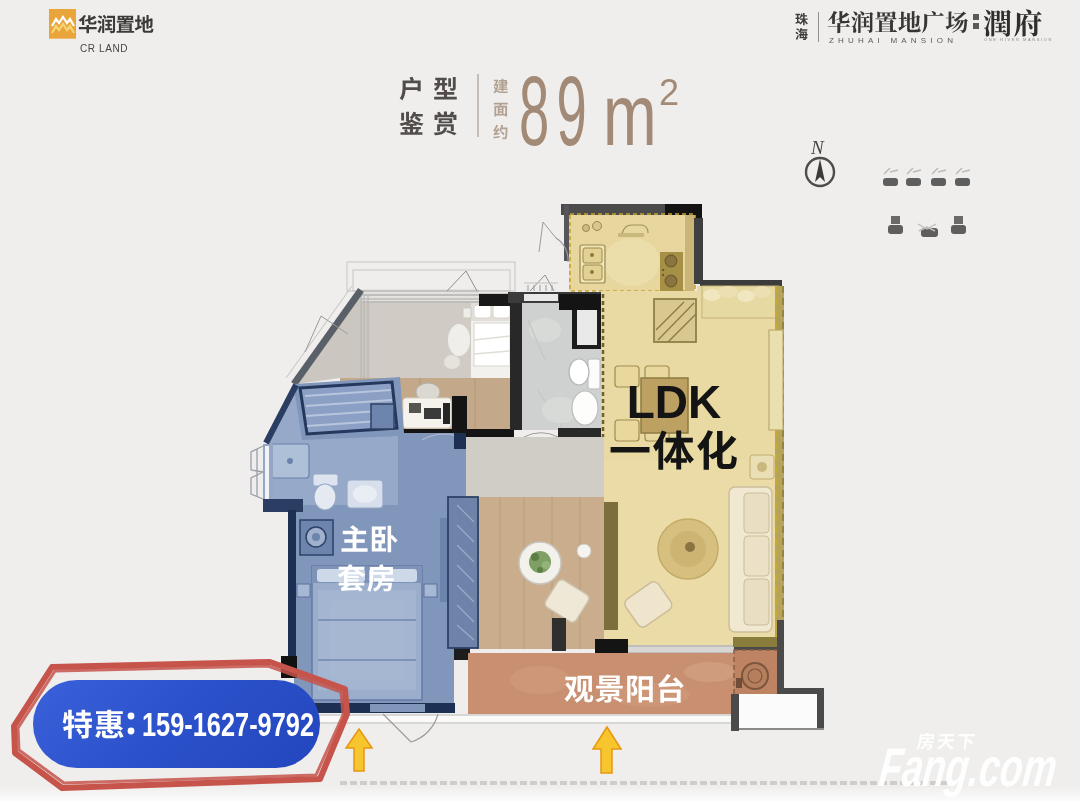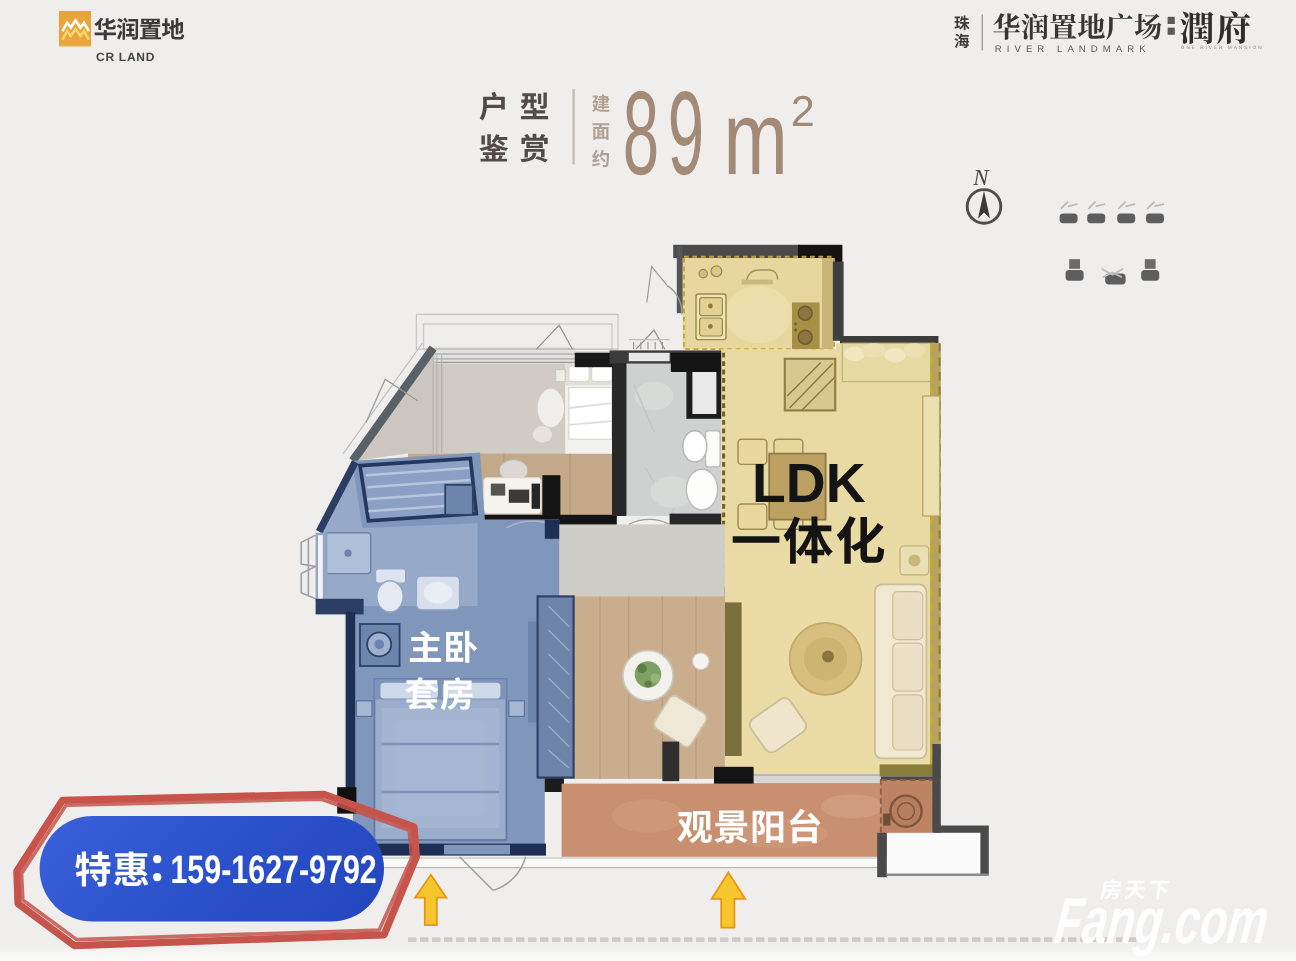--- a/index.html
+++ b/index.html
@@ -21,21 +21,21 @@
 
 <svg class="abs" style="left:0;top:0" width="260" height="60" viewBox="0 0 260 60">
     <g fill="#3d3b3a">
       <path transform="translate(78,31.5) scale(0.0195,-0.0195)" d="M520 834V647C464 628 407 611 351 596C367 571 386 529 393 501C435 512 477 524 520 536V502C520 392 551 359 670 359C695 359 790 359 815 359C911 359 943 395 955 519C923 527 875 545 850 563C845 478 838 461 805 461C783 461 705 461 687 461C647 461 641 466 641 503V575C747 613 848 656 931 708L846 802C791 763 720 727 641 693V834ZM303 852C241 749 135 650 29 589C54 568 96 521 115 498C144 518 174 540 203 566V336H322V685C357 726 389 769 416 812ZM46 226V111H436V-90H564V111H957V226H564V338H436V226Z"></path>
       <path transform="translate(96.8,31.5) scale(0.0195,-0.0195)" d="M58 751C114 724 185 679 217 647L288 743C253 775 181 815 125 838ZM26 486C82 462 151 420 183 390L253 487C219 517 148 553 92 575ZM39 -16 148 -77C189 21 232 137 267 244L170 307C130 189 77 63 39 -16ZM274 639V-82H381V639ZM301 799C344 752 393 686 413 642L501 707C478 751 426 813 383 857ZM418 161V59H792V161H662V289H765V390H662V503H782V604H430V503H554V390H443V289H554V161ZM522 808V697H830V51C830 32 824 26 806 25C787 25 723 24 665 28C682 -3 698 -56 703 -88C790 -88 848 -86 886 -66C923 -48 936 -15 936 50V808Z"></path>
       <path transform="translate(115.6,31.5) scale(0.0195,-0.0195)" d="M664 734H780V676H664ZM441 734H555V676H441ZM220 734H331V676H220ZM168 428V21H51V-63H953V21H830V428H528L535 467H923V554H549L555 595H901V814H105V595H432L429 554H65V467H420L414 428ZM281 21V60H712V21ZM281 258H712V220H281ZM281 319V355H712V319ZM281 161H712V121H281Z"></path>
       <path transform="translate(134.4,31.5) scale(0.0195,-0.0195)" d="M421 753V489L322 447L366 341L421 365V105C421 -33 459 -70 596 -70C627 -70 777 -70 810 -70C927 -70 962 -23 978 119C945 126 899 145 873 162C864 60 854 37 800 37C768 37 635 37 605 37C544 37 535 46 535 105V414L618 450V144H730V499L817 536C817 394 815 320 813 305C810 287 803 283 791 283C782 283 760 283 743 285C756 260 765 214 768 184C801 184 843 185 873 198C904 211 921 236 924 282C929 323 931 443 931 634L935 654L852 684L830 670L811 656L730 621V850H618V573L535 538V753ZM21 172 69 52C161 94 276 148 383 201L356 307L263 268V504H365V618H263V836H151V618H34V504H151V222C102 202 57 185 21 172Z"></path>
     </g>
   </svg>
 
-<div class="abs" style="left:80px;top:43px;font-weight:bold;font-size:10px;color:#474443;letter-spacing:0.6px">CR LAND</div>
+<div class="abs" style="left:80px;top:43px;font-weight:normal;font-size:10px;color:#474443;letter-spacing:0.6px">CR LAND</div>
 
 <svg class="abs" style="left:0;top:0" width="540" height="160" viewBox="0 0 540 160">
     <g fill="#514c49">
       <path transform="translate(399,98) scale(0.0250,-0.0250)" d="M270 587H744V430H270V472ZM419 825C436 787 456 736 468 699H144V472C144 326 134 118 26 -24C55 -37 109 -75 132 -97C217 14 251 175 264 318H744V266H867V699H536L596 716C584 755 561 812 539 855Z"></path>
       <path transform="translate(433,98) scale(0.0250,-0.0250)" d="M611 792V452H721V792ZM794 838V411C794 398 790 395 775 395C761 393 712 393 666 395C681 366 697 320 702 290C772 290 824 292 861 308C898 326 908 354 908 409V838ZM364 709V604H279V709ZM148 243V134H438V54H46V-57H951V54H561V134H851V243H561V322H476V498H569V604H476V709H547V814H90V709H169V604H56V498H157C142 448 108 400 35 362C56 345 97 301 113 278C213 333 255 415 271 498H364V305H438V243Z"></path>
       <path transform="translate(399,133) scale(0.0250,-0.0250)" d="M87 806V500H203V806ZM490 564C465 541 435 519 400 500V847H282V479H359C260 433 138 400 20 380C45 354 72 314 84 284C154 299 224 319 291 342V289H437V241H133V151H437V31H301L357 50C347 76 325 119 307 151L204 119C218 92 233 58 242 31H59V-67H937V31H754C772 60 790 93 808 126L686 147C676 112 658 69 640 31H559V151H875V241H559V289H707V347C776 323 847 304 912 292C928 319 959 362 983 385C840 406 675 450 574 501L588 514ZM370 374C415 393 456 415 494 440C536 416 583 394 633 374ZM619 593C679 552 765 491 807 455L878 539C838 570 761 619 703 656H949V756H662C671 778 680 800 687 822L573 848C546 756 492 669 425 614C452 599 501 566 523 548C554 577 583 614 610 656H676Z"></path>
       <path transform="translate(433,133) scale(0.0250,-0.0250)" d="M518 40C649 4 782 -48 860 -88L942 -9C856 30 712 80 580 115ZM438 225C419 87 373 34 27 11C46 -14 71 -60 78 -88C465 -53 537 36 561 225ZM165 351V71H278V259H713V77H832V351ZM340 512H651V460H340ZM226 586V386H772V586ZM731 856C717 818 692 770 668 731H560V861H435V731H344C326 769 293 818 260 854L157 808C174 785 193 758 209 731H63V518H181V629H815V518H938V731H796L861 818Z"></path>
     </g>
   </svg>
 
@@ -64,21 +64,21 @@
     <g fill="#383635">
       <path transform="translate(827,31) scale(0.0235,-0.0235)" d="M680 832 529 846V555C471 520 410 488 349 462L356 450C415 462 473 477 529 495V429C529 354 554 332 657 332H755C917 332 965 342 965 391C965 410 957 422 924 436L921 569H910C892 509 875 459 863 441C856 431 850 428 837 428C824 426 797 426 768 426H684C653 426 648 432 648 448V539C753 583 844 634 910 685C931 678 942 683 949 692L820 790C779 740 719 686 648 634V806C670 809 679 819 680 832ZM861 295 797 204H565V305C589 309 596 318 598 331L440 345V204H31L39 176H440V-92H462C510 -92 565 -71 565 -63V176H949C964 176 974 181 977 192C935 233 861 295 861 295ZM448 794 288 853C246 730 151 556 36 444L45 435C108 466 167 507 219 552V293H241C287 293 335 315 337 323V624C354 627 365 634 368 643L325 659C359 699 388 739 410 777C435 777 443 783 448 794Z"></path>
       <path transform="translate(850.6,31) scale(0.0235,-0.0235)" d="M403 839 395 833C432 794 475 731 487 674C596 605 682 813 403 839ZM462 697 323 711V-89H344C383 -89 426 -69 426 -60V669C452 673 460 683 462 697ZM91 208C80 208 48 208 48 208V189C68 187 83 183 97 174C118 159 122 69 105 -28C113 -64 136 -78 159 -78C210 -78 243 -46 244 2C248 86 206 122 204 172C204 197 209 232 216 261C225 311 278 516 307 628L291 631C140 264 140 264 120 228C110 208 105 208 91 208ZM34 610 25 603C62 568 101 510 110 458C212 389 299 585 34 610ZM110 831 102 825C138 787 182 726 196 671C302 605 384 808 110 831ZM727 649 680 585H442L450 556H568V393H463L471 365H568V187H432L440 158H805C812 158 818 159 823 162V50C823 37 820 30 803 30C783 30 705 36 705 36V21C746 15 765 3 777 -12C790 -27 793 -52 796 -83C912 -73 927 -32 927 40V707C948 711 962 720 969 728L862 810L813 754H618L627 725H823V183C788 217 738 258 738 258L686 187H665V365H770C783 365 792 370 795 381C767 409 719 449 719 449L679 393H665V556H787C800 556 810 561 813 572C781 604 727 649 727 649Z"></path>
       <path transform="translate(874.2,31) scale(0.0235,-0.0235)" d="M244 591V615H773V571H792L813 573L780 534H547L559 563C582 566 595 575 598 591L435 611L430 534H45L53 505H428L421 429H335L210 477V-17H40L49 -46H950C964 -46 975 -41 978 -30C932 8 859 60 859 60L798 -13V388C824 392 836 398 843 409L718 495L666 429H502L535 505H929C943 505 954 510 956 521C930 544 893 571 869 589C880 594 887 598 887 601V741C906 745 920 753 926 761L815 843L763 787H253L133 834V557H148C193 557 244 581 244 591ZM326 -17V70H676V-17ZM326 99V178H676V99ZM326 207V286H676V207ZM326 315V400H676V315ZM560 759V644H452V759ZM663 759H773V644H663ZM348 759V644H244V759Z"></path>
       <path transform="translate(897.8,31) scale(0.0235,-0.0235)" d="M787 620 706 591V804C732 808 739 818 741 832L597 846V551L509 519V721C534 725 543 736 545 749L397 765V478L280 436L299 412L397 448V64C397 -34 441 -54 563 -54H701C924 -54 977 -34 977 21C977 43 965 56 928 70L924 212H913C892 144 872 93 860 74C850 64 839 60 823 59C802 56 761 55 710 55H575C524 55 509 65 509 95V489L597 521V114H616C658 114 706 138 706 148V275C727 267 739 259 747 245C757 230 758 204 758 170C800 170 836 180 862 204C904 240 913 312 916 578C936 581 948 587 955 595L853 679L796 623ZM706 560 805 596C803 390 798 313 782 296C776 290 770 287 757 287C744 287 721 289 706 290ZM20 141 79 7C90 12 100 23 103 36C231 124 321 199 381 252L377 262L250 214V509H368C381 509 391 514 393 525C364 563 306 622 306 622L257 538H250V784C277 789 285 799 287 813L140 826V538H34L42 509H140V177C90 160 47 148 20 141Z"></path>
       <path transform="translate(921.4,31) scale(0.0235,-0.0235)" d="M829 777 760 683H581C645 707 650 833 437 851L429 845C463 807 501 747 512 694C519 689 527 685 534 683H269L122 733V426C122 254 116 65 24 -83L34 -90C237 46 249 260 249 427V654H926C941 654 951 659 954 670C909 713 829 777 829 777Z"></path>
       <path transform="translate(945.0,31) scale(0.0235,-0.0235)" d="M429 502C405 498 379 490 363 483L455 393L507 431H546C499 291 410 164 280 76L290 63C472 147 592 269 654 431H686C640 215 523 45 304 -62L313 -75C597 23 740 193 798 431H828C817 197 797 68 766 42C757 33 748 31 731 31C710 31 654 35 618 37L617 23C655 16 685 2 700 -13C714 -29 718 -55 718 -88C772 -88 812 -76 844 -47C898 0 923 127 935 413C957 416 969 422 976 431L876 517L818 459H535C631 532 775 651 841 713C870 716 894 722 904 734L788 829L736 771H385L394 742H719C646 672 519 569 429 502ZM342 652 292 567H267V792C294 795 301 806 304 820L153 833V567H28L36 539H153V225L24 196L89 62C101 66 110 76 115 89C254 169 349 233 410 278L407 288L267 253V539H403C417 539 427 544 430 555C399 593 342 652 342 652Z"></path>
     </g>
   </svg>
 
-<div class="abs" style="left:829px;top:36px;font-size:8px;color:#5a5a5a;letter-spacing:4.2px">RIVER LANDMARK</div>
+<div class="abs" style="left:829px;top:36px;font-size:8px;color:#5a5a5a;letter-spacing:4.2px">ZHUHAI MANSION</div>
 
 <div class="abs" style="left:973px;top:14px;width:6px;height:6px;background:#5a5a5a"></div>
 <div class="abs" style="left:973px;top:23px;width:6px;height:6px;background:#5a5a5a"></div>
 
 <svg class="abs" style="left:0;top:0" width="1080" height="60" viewBox="0 0 1080 60">
     <g fill="#302e2d">
       <path transform="translate(983,34) scale(0.0290,-0.0290)" d="M94 840 86 834C116 793 153 733 163 678C260 606 352 792 94 840ZM34 623 25 617C57 580 88 523 94 471C185 400 278 579 34 623ZM76 216C65 216 33 216 33 216V196C54 194 70 190 83 180C104 165 109 70 91 -34C97 -71 119 -86 140 -86C185 -86 216 -54 218 -5C221 84 183 125 181 177C180 202 185 235 191 266C200 314 247 514 274 622L257 625C121 270 121 270 104 236C94 216 89 216 76 216ZM478 618V515H387V618ZM478 646H387V747H478ZM287 775V-89H304C351 -89 387 -64 387 -50V487H478V435H494C525 435 571 453 572 461V734C590 738 602 746 608 752L514 823L469 775H391L287 821ZM726 618H824V515H726ZM726 646V747H824V646ZM631 775V442H645C685 442 726 463 726 472V487H824V39C824 25 819 17 802 17C780 17 683 24 683 24V10C731 3 752 -9 767 -23C782 -38 787 -61 790 -92C911 -82 927 -41 927 29V729C947 733 962 742 969 750L863 832L814 775H730L631 817ZM434 247 441 219H546V91H411L419 62H782C796 62 806 67 809 78C777 110 724 155 724 155L676 91H642V219H764C777 219 787 224 789 235C761 264 714 304 714 304L672 247H642V356H769C783 356 792 361 795 372C765 402 714 445 714 445L670 384H422L430 356H546V247Z"></path>
       <path transform="translate(1013.5,34) scale(0.0290,-0.0290)" d="M505 384 495 379C523 324 552 249 554 182C646 93 759 283 505 384ZM860 775 798 691H589C645 724 640 841 433 851L426 845C460 808 499 750 510 697L521 691H254L118 739V436C118 261 113 67 28 -86L39 -95C225 50 236 268 236 436V662H944C958 662 969 667 972 678C931 718 860 775 860 775ZM512 606 369 662C349 556 298 391 234 281L244 271C267 291 289 312 309 335V-89H329C372 -89 417 -67 419 -59V414C437 416 447 423 450 432L397 452C429 500 454 548 474 589C499 588 508 595 512 606ZM878 542 827 459H825V609C849 612 858 621 861 636L711 650V459H464L472 430H711V57C711 44 706 38 689 38C667 38 554 46 554 46V32C607 23 630 10 647 -7C664 -26 670 -53 673 -89C807 -77 825 -32 825 49V430H942C956 430 966 435 969 446C938 484 878 542 878 542Z"></path>
     </g>
   </svg>

